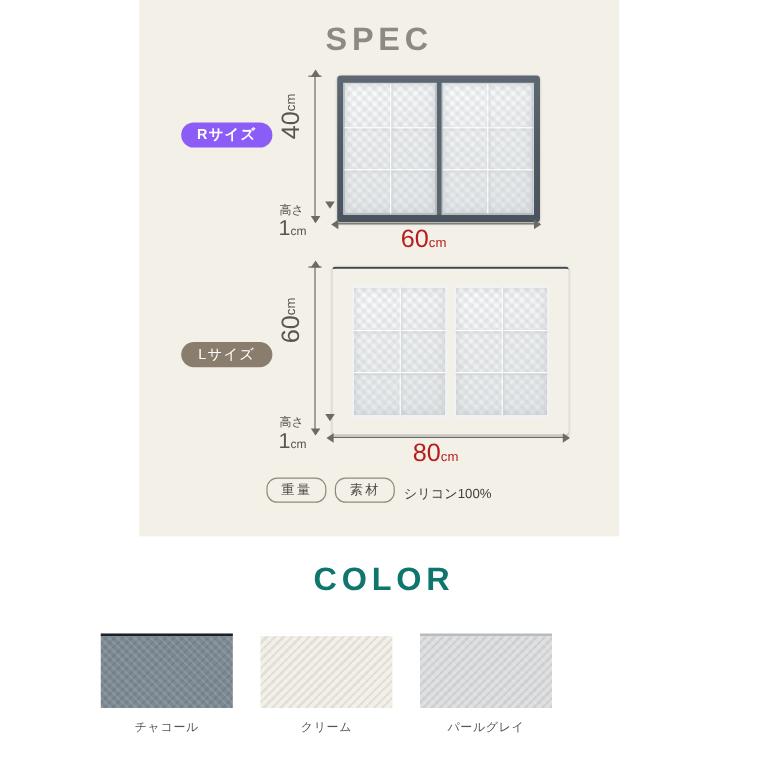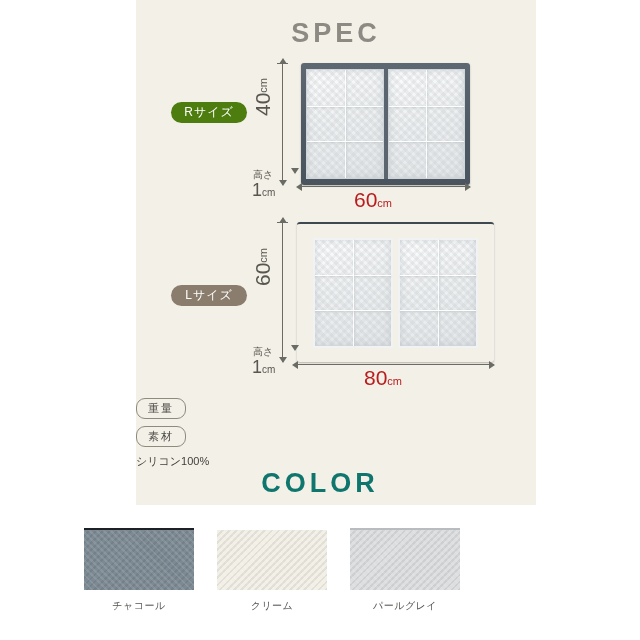--- a/index.html
+++ b/index.html
@@ -6,21 +6,21 @@
   body{
     width:640px;height:640px;
     background:#ffffff;
     font-family:"Liberation Sans","DejaVu Sans",sans-serif;
     overflow:hidden;
     position:relative;
   }
 
   
   #spec-panel{
-    position:absolute;left:136px;top:0;width:400px;height:505px;
+    position:absolute;left:116px;top:0;width:400px;height:447px;
     background:#f3f0e8;
   }
   #spec-title{
     position:absolute;left:0;top:18px;width:400px;
     text-align:center;
     font-size:27px;letter-spacing:4px;font-weight:bold;
     color:#8c8a83;
   }
 
   
@@ -122,22 +122,22 @@
   }
   .height-val{
     position:absolute;font-size:18px;color:#57564f;white-space:nowrap;
   }
   .height-val .u{font-size:10px;}
   .tick{position:absolute;background:#6b6b66;}
 
   
   #info-row{
     position:absolute;left:0;top:398px;width:400px;
-    display:flex;align-items:flex-start;justify-content:center;gap:7px;
-    font-size:11px;color:#4a4943;flex-direction:column;
+    display:flex;align-items:flex-end;justify-content:center;gap:7px;
+    font-size:11px;color:#4a4943;
   }
   .tag-pill{
     border:1px solid #8f8a7e;border-radius:9px;
     background:transparent;color:#4a4943;
     font-size:11px;letter-spacing:2px;
     padding:2px 11px;white-space:nowrap;
   }
   .info-text{font-size:11px;color:#3f3e39;white-space:nowrap;}
 
   
@@ -165,21 +165,21 @@
       repeating-linear-gradient(-45deg, rgba(0,0,0,.07) 0 2px, rgba(0,0,0,0) 2px 5px);
   }
 </style>
 </head>
 <body style="background: rgb(255, 255, 255);">
 
 <div id="spec-panel" style="background: rgb(243, 240, 232);">
 
   <div id="spec-title" style="color: rgb(140, 138, 131);">SPEC</div>
 
-  <div class="size-pill" id="pill-r" style="background: #4d7c0f;">Rサイズ</div>
+  <div class="size-pill" id="pill-r" style="background: #8b5cf6; font-weight: bold;">Rサイズ</div>
 
   <div class="mat" id="mat-r">
     <div class="mat-inner">
       <div class="panel">
           <span class="panel-mid"></span>
         </div>
       <div class="gap"></div>
       <div class="panel">
           <span class="panel-mid"></span>
         </div>

